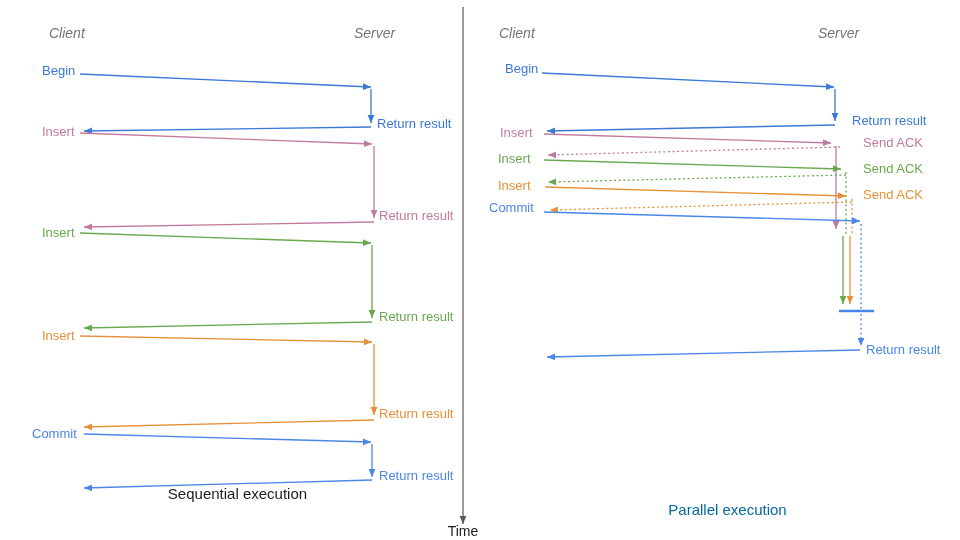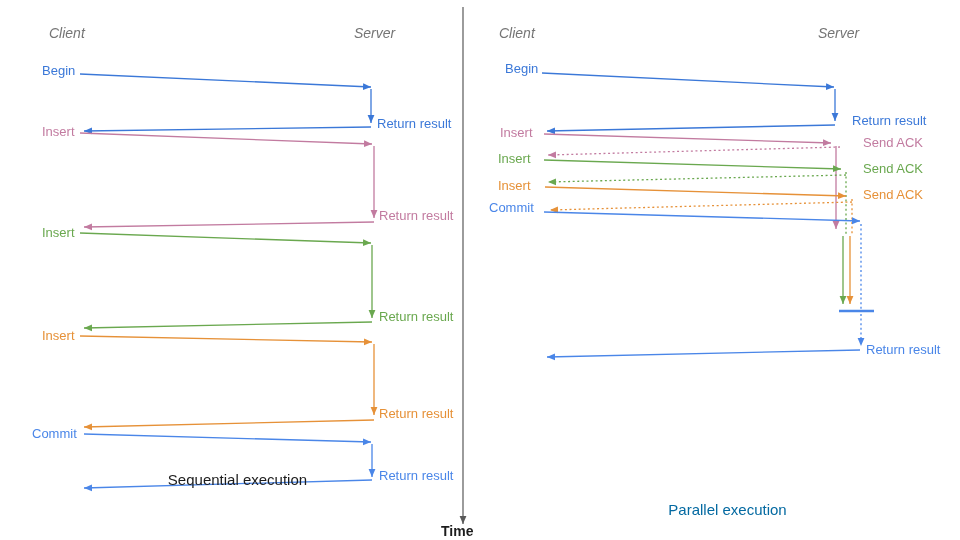--- a/index.html
+++ b/index.html
@@ -7,21 +7,21 @@
     position:relative;width:960px;height:540px;overflow:hidden;background:#fff;
     font-family:"Liberation Sans", sans-serif;
   }
   .stage svg{position:absolute;left:0;top:0;}
   .lbl{
     position:absolute;white-space:nowrap;line-height:1.05;
     font-size:13px;color:#333;
   }
   .hdr{font-size:14px;font-style:italic;}
   .ttl{font-size:15px;text-align:center;}
-  .tm{font-size:14px;text-align:left;font-weight:bold;}
+  .tm{font-size:14px;text-align:center;}
   line,path.flow{fill:none;stroke-width:1.3;}
   .st-blue{stroke:var(--blue);}
   .st-pink{stroke:var(--pink);}
   .st-green{stroke:var(--green);}
   .st-orange{stroke:var(--orange);}
   .st-commit{stroke:var(--commit);}
   .st-axis{stroke:var(--axis);stroke-width:1.2;}
   .fl-blue{fill:var(--blue);}
   .fl-pink{fill:var(--pink);}
   .fl-green{fill:var(--green);}
@@ -132,21 +132,21 @@
 
   <div class="lbl" style="left: 42px; top: 226px; color: rgb(106, 168, 79);">Insert</div>
   <div class="lbl" style="left: 379px; top: 310px; color: rgb(106, 168, 79);">Return result</div>
 
   <div class="lbl" style="left: 42px; top: 329px; color: rgb(230, 145, 56);">Insert</div>
   <div class="lbl" style="left: 379px; top: 407px; color: rgb(230, 145, 56);">Return result</div>
 
   <div class="lbl" style="left: 32px; top: 427px; color: rgb(74, 134, 232);">Commit</div>
   <div class="lbl" style="left: 379px; top: 469px; color: rgb(74, 134, 232);">Return result</div>
 
-  <div class="lbl ttl" style="left: 120px; top: 472px; width: 235px; color: rgb(28, 28, 28);">Sequential execution</div>
+  <div class="lbl ttl" style="left: 120px; top: 486px; width: 235px; color: rgb(28, 28, 28);">Sequential execution</div>
 
   <div class="lbl tm" style="left: 441px; top: 524px; width: 44px; color: rgb(28, 28, 28);">Time</div>
 
   <div class="lbl hdr" style="left: 499px; top: 26px; color: rgb(117, 117, 117);">Client</div>
   <div class="lbl hdr" style="left: 818px; top: 26px; color: rgb(117, 117, 117);">Server</div>
 
   <div class="lbl" style="left: 505px; top: 62px; color: rgb(59, 120, 216);">Begin</div>
   <div class="lbl" style="left: 852px; top: 114px; color: rgb(59, 120, 216);">Return result</div>
 
   <div class="lbl" style="left: 500px; top: 126px; color: rgb(194, 123, 160);">Insert</div>

